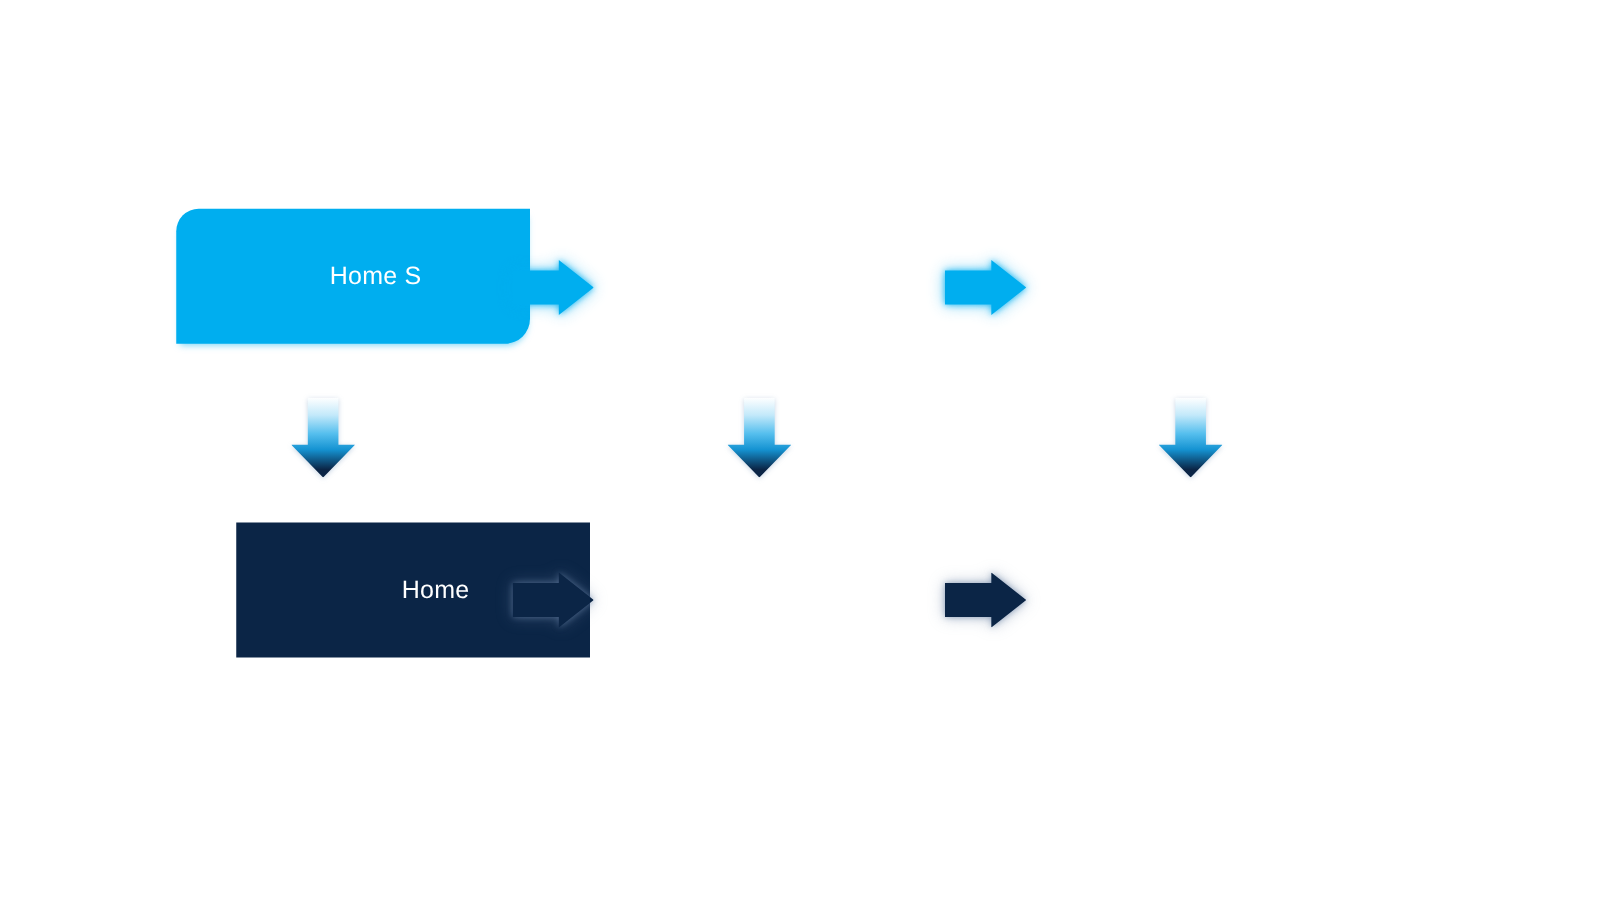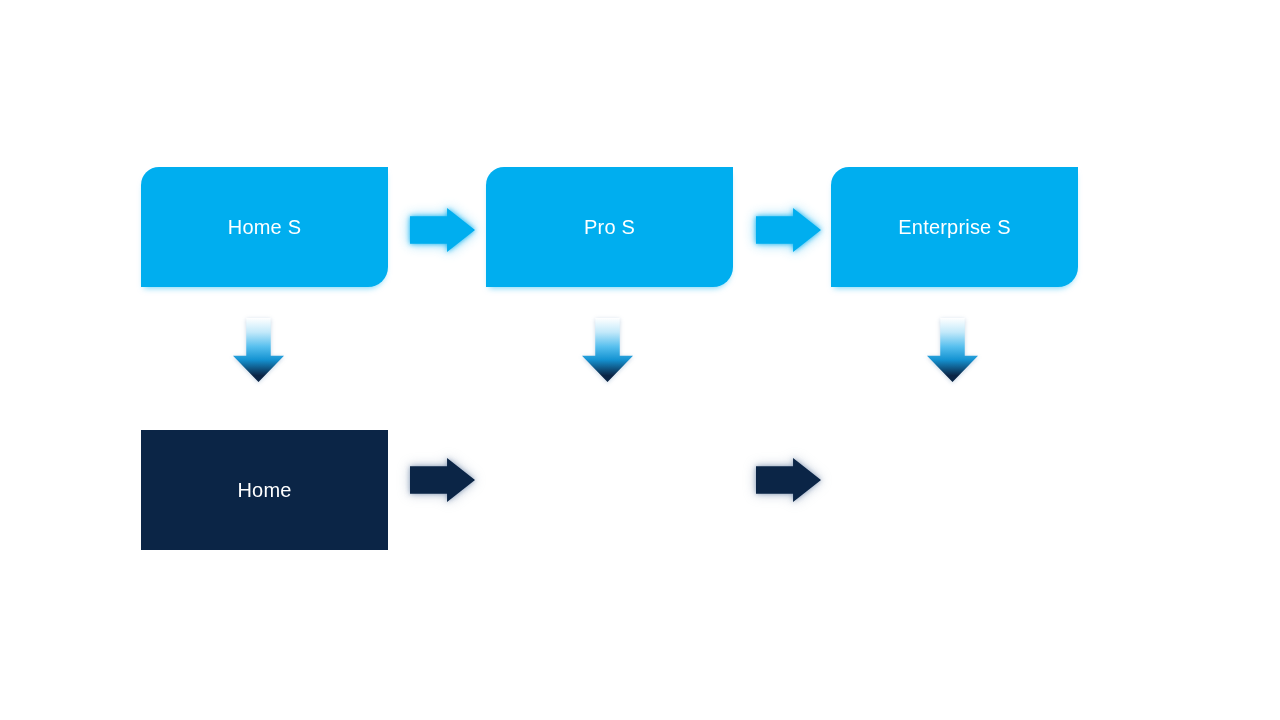--- a/index.html
+++ b/index.html
@@ -11,38 +11,40 @@
     position: relative;
     width: 1280px;
     height: 720px;
     background: #ffffff;
     overflow: hidden;
     font-family: "Liberation Sans", sans-serif;
   }
   .box {
     position: absolute;
     width: 247px;
-    height: 120px;
+    height: 108px;
     display: flex;
     align-items: center;
     justify-content: center;
     color: var(--text, #ffffff);
     font-size: 20px;
     font-weight: 400;
     letter-spacing: 0.2px;
+    padding-left: 36px;
   }
   .box.light {
     top: 167px;
     background: var(--light-blue, #00AEEF);
     border-radius: 18px 0 20px 0;
     box-shadow: 0 4px 6px -3px rgba(0, 174, 239, 0.55);
   }
   .box.dark {
-    top: 430px;
+    top: 418px;
     background: var(--dark-navy, #0B2546);
+    margin-left: 48px;
   }
   .arrow-right {
     position: absolute;
     width: 65px;
     height: 44px;
   }
   .arrow-right .shape {
     width: 100%;
     height: 100%;
     clip-path: polygon(0 19%, 57% 19%, 57% 0, 100% 50%, 57% 100%, 57% 81%, 0 81%);
@@ -79,26 +81,20 @@
   }
 </style>
 </head>
 <body>
 
 <div class="canvas">
 
   <div class="box light" style="left:141px">
     <span>Home S</span>
   </div>
-  <div class="box light" style="left:486px">
-    <span>Pro S</span>
-  </div>
-  <div class="box light" style="left:831px">
-    <span>Enterprise S</span>
-  </div>
 
   <div class="arrow-right glow-light" style="left:410px; top:208px">
     <div class="shape"></div>
   </div>
   <div class="arrow-right glow-light" style="left:756px; top:208px">
     <div class="shape"></div>
   </div>
 
   <div class="arrow-down" style="left:233px">
     <div class="shape"></div>

